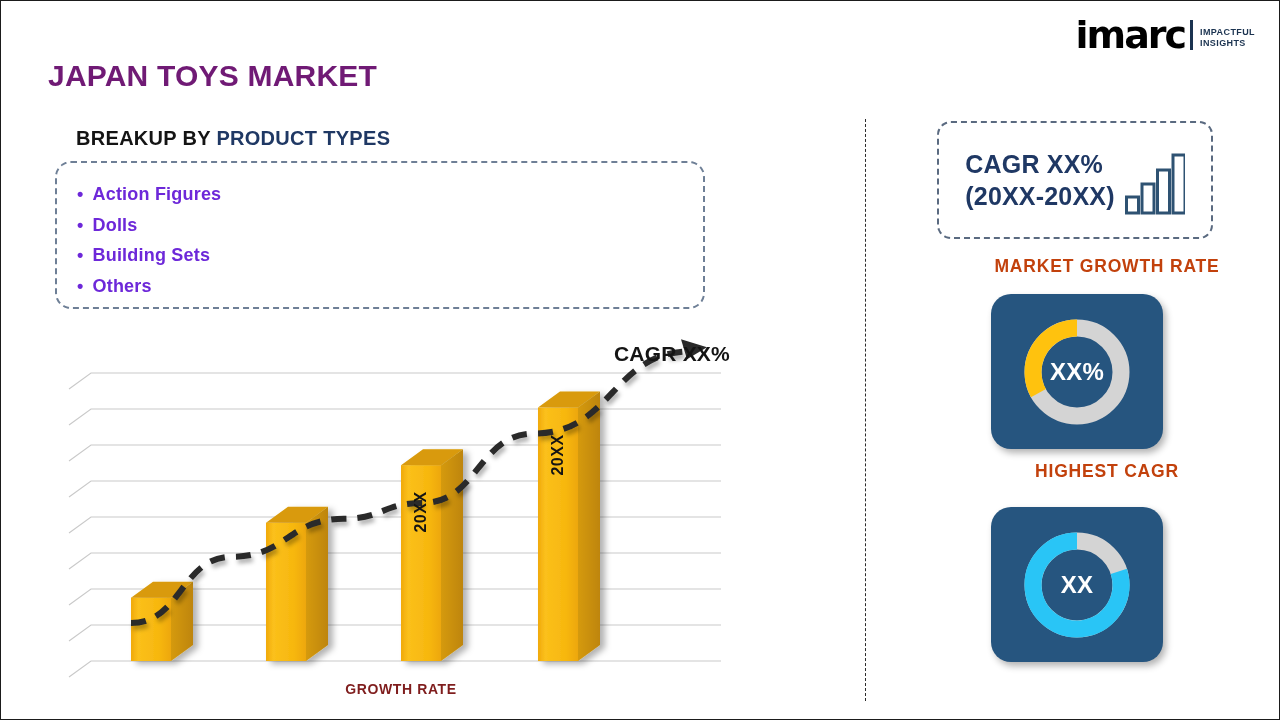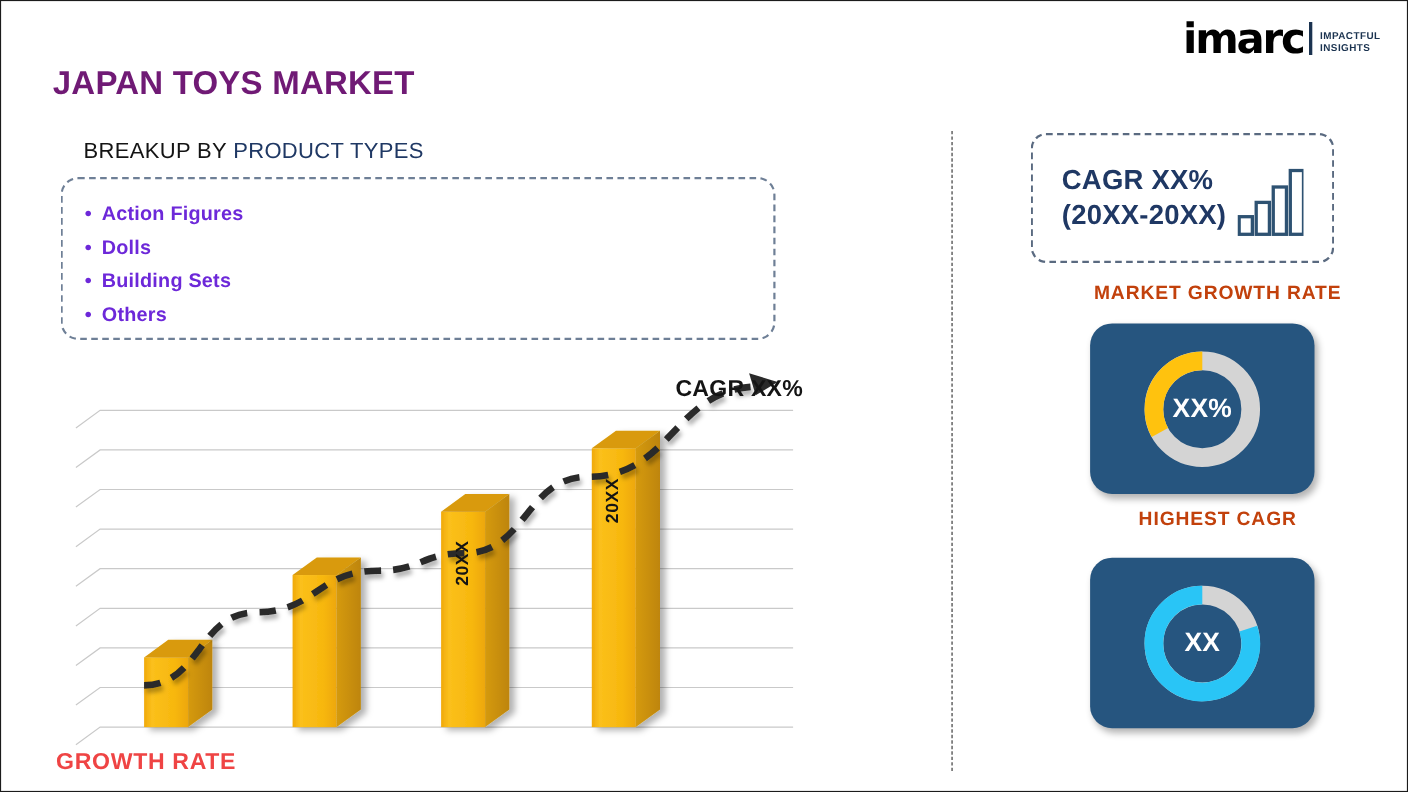--- a/index.html
+++ b/index.html
@@ -32,21 +32,21 @@
   }
 
   
   .title {
     position:absolute; left:47px; top:58px;
     font-size:30px; font-weight:700; color:#701a75;
     letter-spacing:.2px;
   }
   .breakup {
     position:absolute; left:75px; top:126px;
-    font-size:20px; font-weight:400; letter-spacing:.3px; color:#141414;
+    font-size:20px; font-weight:700; letter-spacing:.3px; color:#141414;
   }
   .breakup .accent { color:#1f3864; }
 
   
   .listbox {
     position:absolute; left:54px; top:160px;
     width:650px; height:148px;
     border:2px dashed #6e7f96;
     border-radius:16px;
     padding:16px 0 0 20px;
@@ -61,22 +61,22 @@
   
   .chart { position:absolute; left:50px; top:330px; width:700px; height:380px; }
   .chart svg { position:absolute; inset:0; }
   .cagr-label {
     position:absolute; left:563px; top:11px;
     font-size:21px; font-weight:700; color:#141414; letter-spacing:.2px;
     white-space:nowrap;
   }
   .growth-label {
     position:absolute; left:0; top:350px; width:700px;
-    font-size:21px; font-weight:700;
-    color:#ef4444; letter-spacing:.6px;
+    text-align:center; font-size:14px; font-weight:700;
+    color:#7f1d1d; letter-spacing:.6px;
   }
   .bar-tag {
     position:absolute;
     font-size:16px; font-weight:700; color:#141414;
     transform:rotate(-90deg); transform-origin:center center;
     white-space:nowrap; letter-spacing:.5px;
   }
 
   
   .divider {
@@ -100,21 +100,21 @@
   }
   .mini-chart { margin-left:4px; margin-top:8px; }
 
   .rp-caption {
     position:absolute; width:484px; text-align:center;
     font-size:17.5px; font-weight:700; color:#c2410c; letter-spacing:.8px;
   }
 
   .card {
     position:absolute; left:126px;
-    width:204px; height:155px;
+    width:172px; height:155px;
     background:#26557f; border-radius:20px;
     box-shadow:3px 4px 7px rgba(0,0,0,.30);
     display:flex; align-items:center; justify-content:center;
   }
   .card-val {
     position:absolute;
     font-size:24px; font-weight:700; color:#ffffff; letter-spacing:.2px;
   }
 </style>
 </head>

